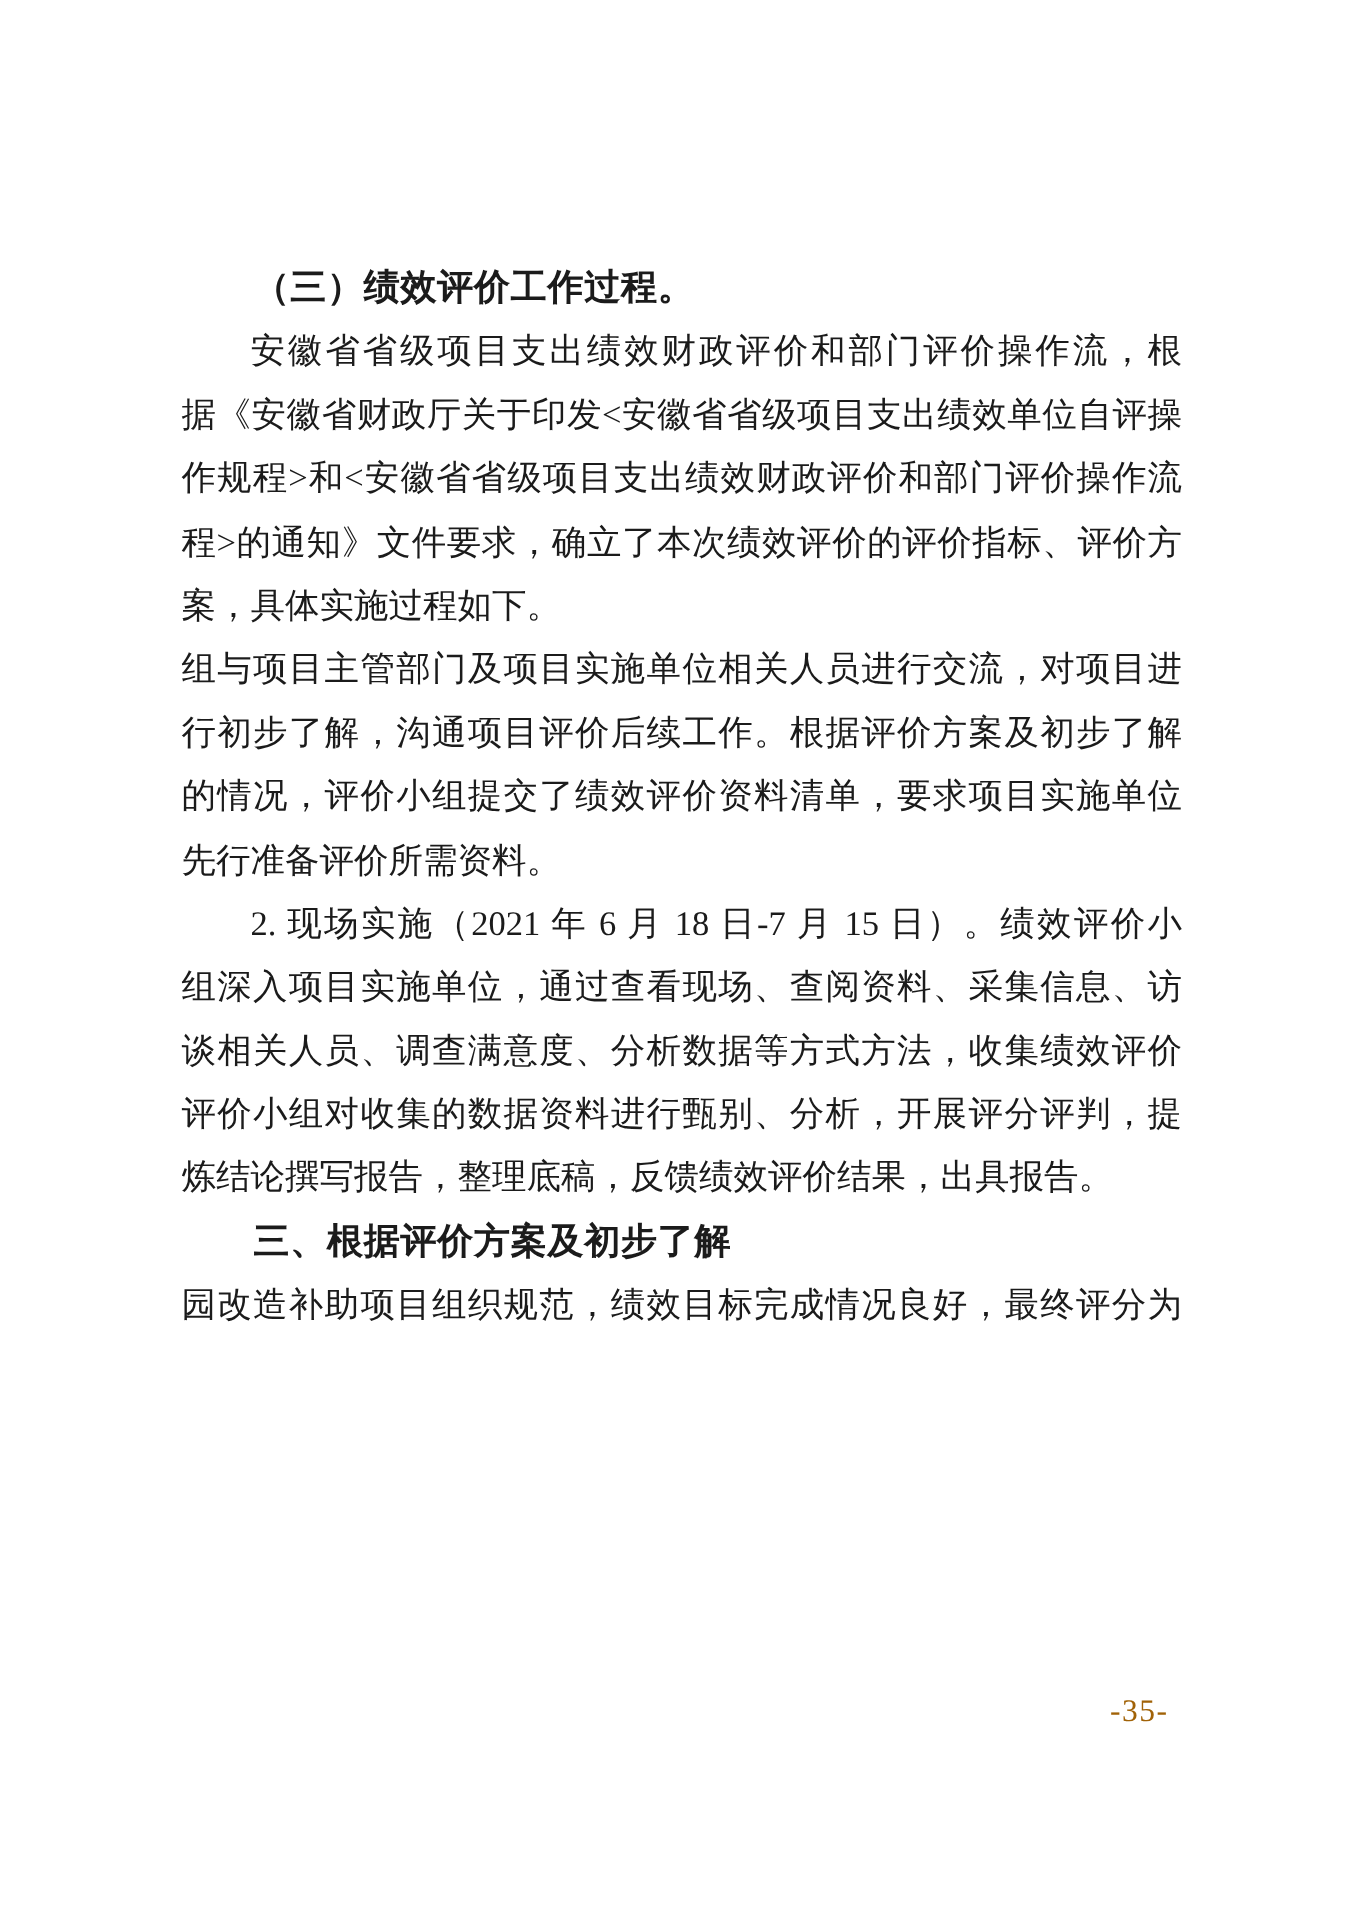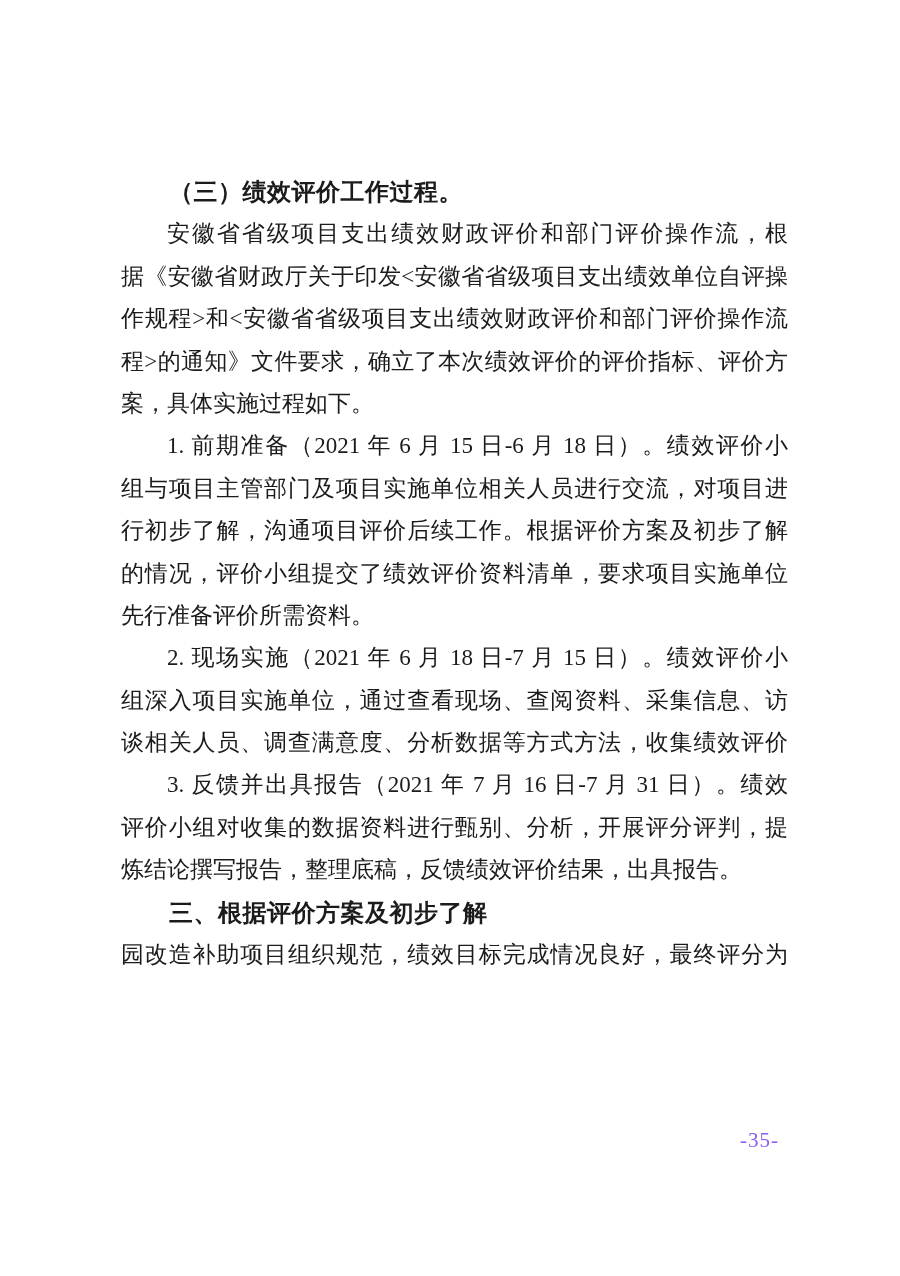--- a/index.html
+++ b/index.html
@@ -40,21 +40,21 @@
     font-weight: 700;
     font-size: 24px;
     letter-spacing: 0.5px;
   }
   .page-number {
     position: absolute;
     left: 740px;
     top: 1128px;
     font-size: 21px;
     letter-spacing: 1px;
-    color: #8b5cf6;
+    color: #a16207;
   }
   .scan-line {
     position: absolute;
     left: 884px;
     top: 845px;
     height: 432px;
     width: 0;
     border-left: 2px dashed #a8a8a8;
     opacity: 0.55;
     transform: rotate(1.8deg);
@@ -65,29 +65,27 @@
 <body>
 
 <div class="page">
   <div class="text-block" id="textBlock">
       <div class="line heading indent">（三）绩效评价工作过程。</div>
       <div class="line indent fill">安徽省省级项目支出绩效财政评价和部门评价操作流，根</div>
       <div class="line fill">据《安徽省财政厅关于印发&lt;安徽省省级项目支出绩效单位自评操</div>
       <div class="line fill">作规程&gt;和&lt;安徽省省级项目支出绩效财政评价和部门评价操作流</div>
       <div class="line fill">程&gt;的通知》文件要求，确立了本次绩效评价的评价指标、评价方</div>
       <div class="line">案，具体实施过程如下。</div>
-      <div class="line indent fill">1. 前期准备（2021 年 6 月 15 日-6 月 18 日）。绩效评价小</div>
       <div class="line fill">组与项目主管部门及项目实施单位相关人员进行交流，对项目进</div>
       <div class="line fill">行初步了解，沟通项目评价后续工作。根据评价方案及初步了解</div>
       <div class="line fill">的情况，评价小组提交了绩效评价资料清单，要求项目实施单位</div>
       <div class="line">先行准备评价所需资料。</div>
       <div class="line indent fill">2. 现场实施（2021 年 6 月 18 日-7 月 15 日）。绩效评价小</div>
       <div class="line fill">组深入项目实施单位，通过查看现场、查阅资料、采集信息、访</div>
       <div class="line fill">谈相关人员、调查满意度、分析数据等方式方法，收集绩效评价</div>
-      <div class="line indent fill">3. 反馈并出具报告（2021 年 7 月 16 日-7 月 31 日）。绩效</div>
       <div class="line fill">评价小组对收集的数据资料进行甄别、分析，开展评分评判，提</div>
       <div class="line">炼结论撰写报告，整理底稿，反馈绩效评价结果，出具报告。</div>
       <div class="line heading indent">三、根据评价方案及初步了解</div>
       <div class="line fill">园改造补助项目组织规范，绩效目标完成情况良好，最终评分为</div>
     </div>
   <div class="page-number">-35-</div>
   <div class="scan-line"></div>
 </div>
 
 </body></html>

